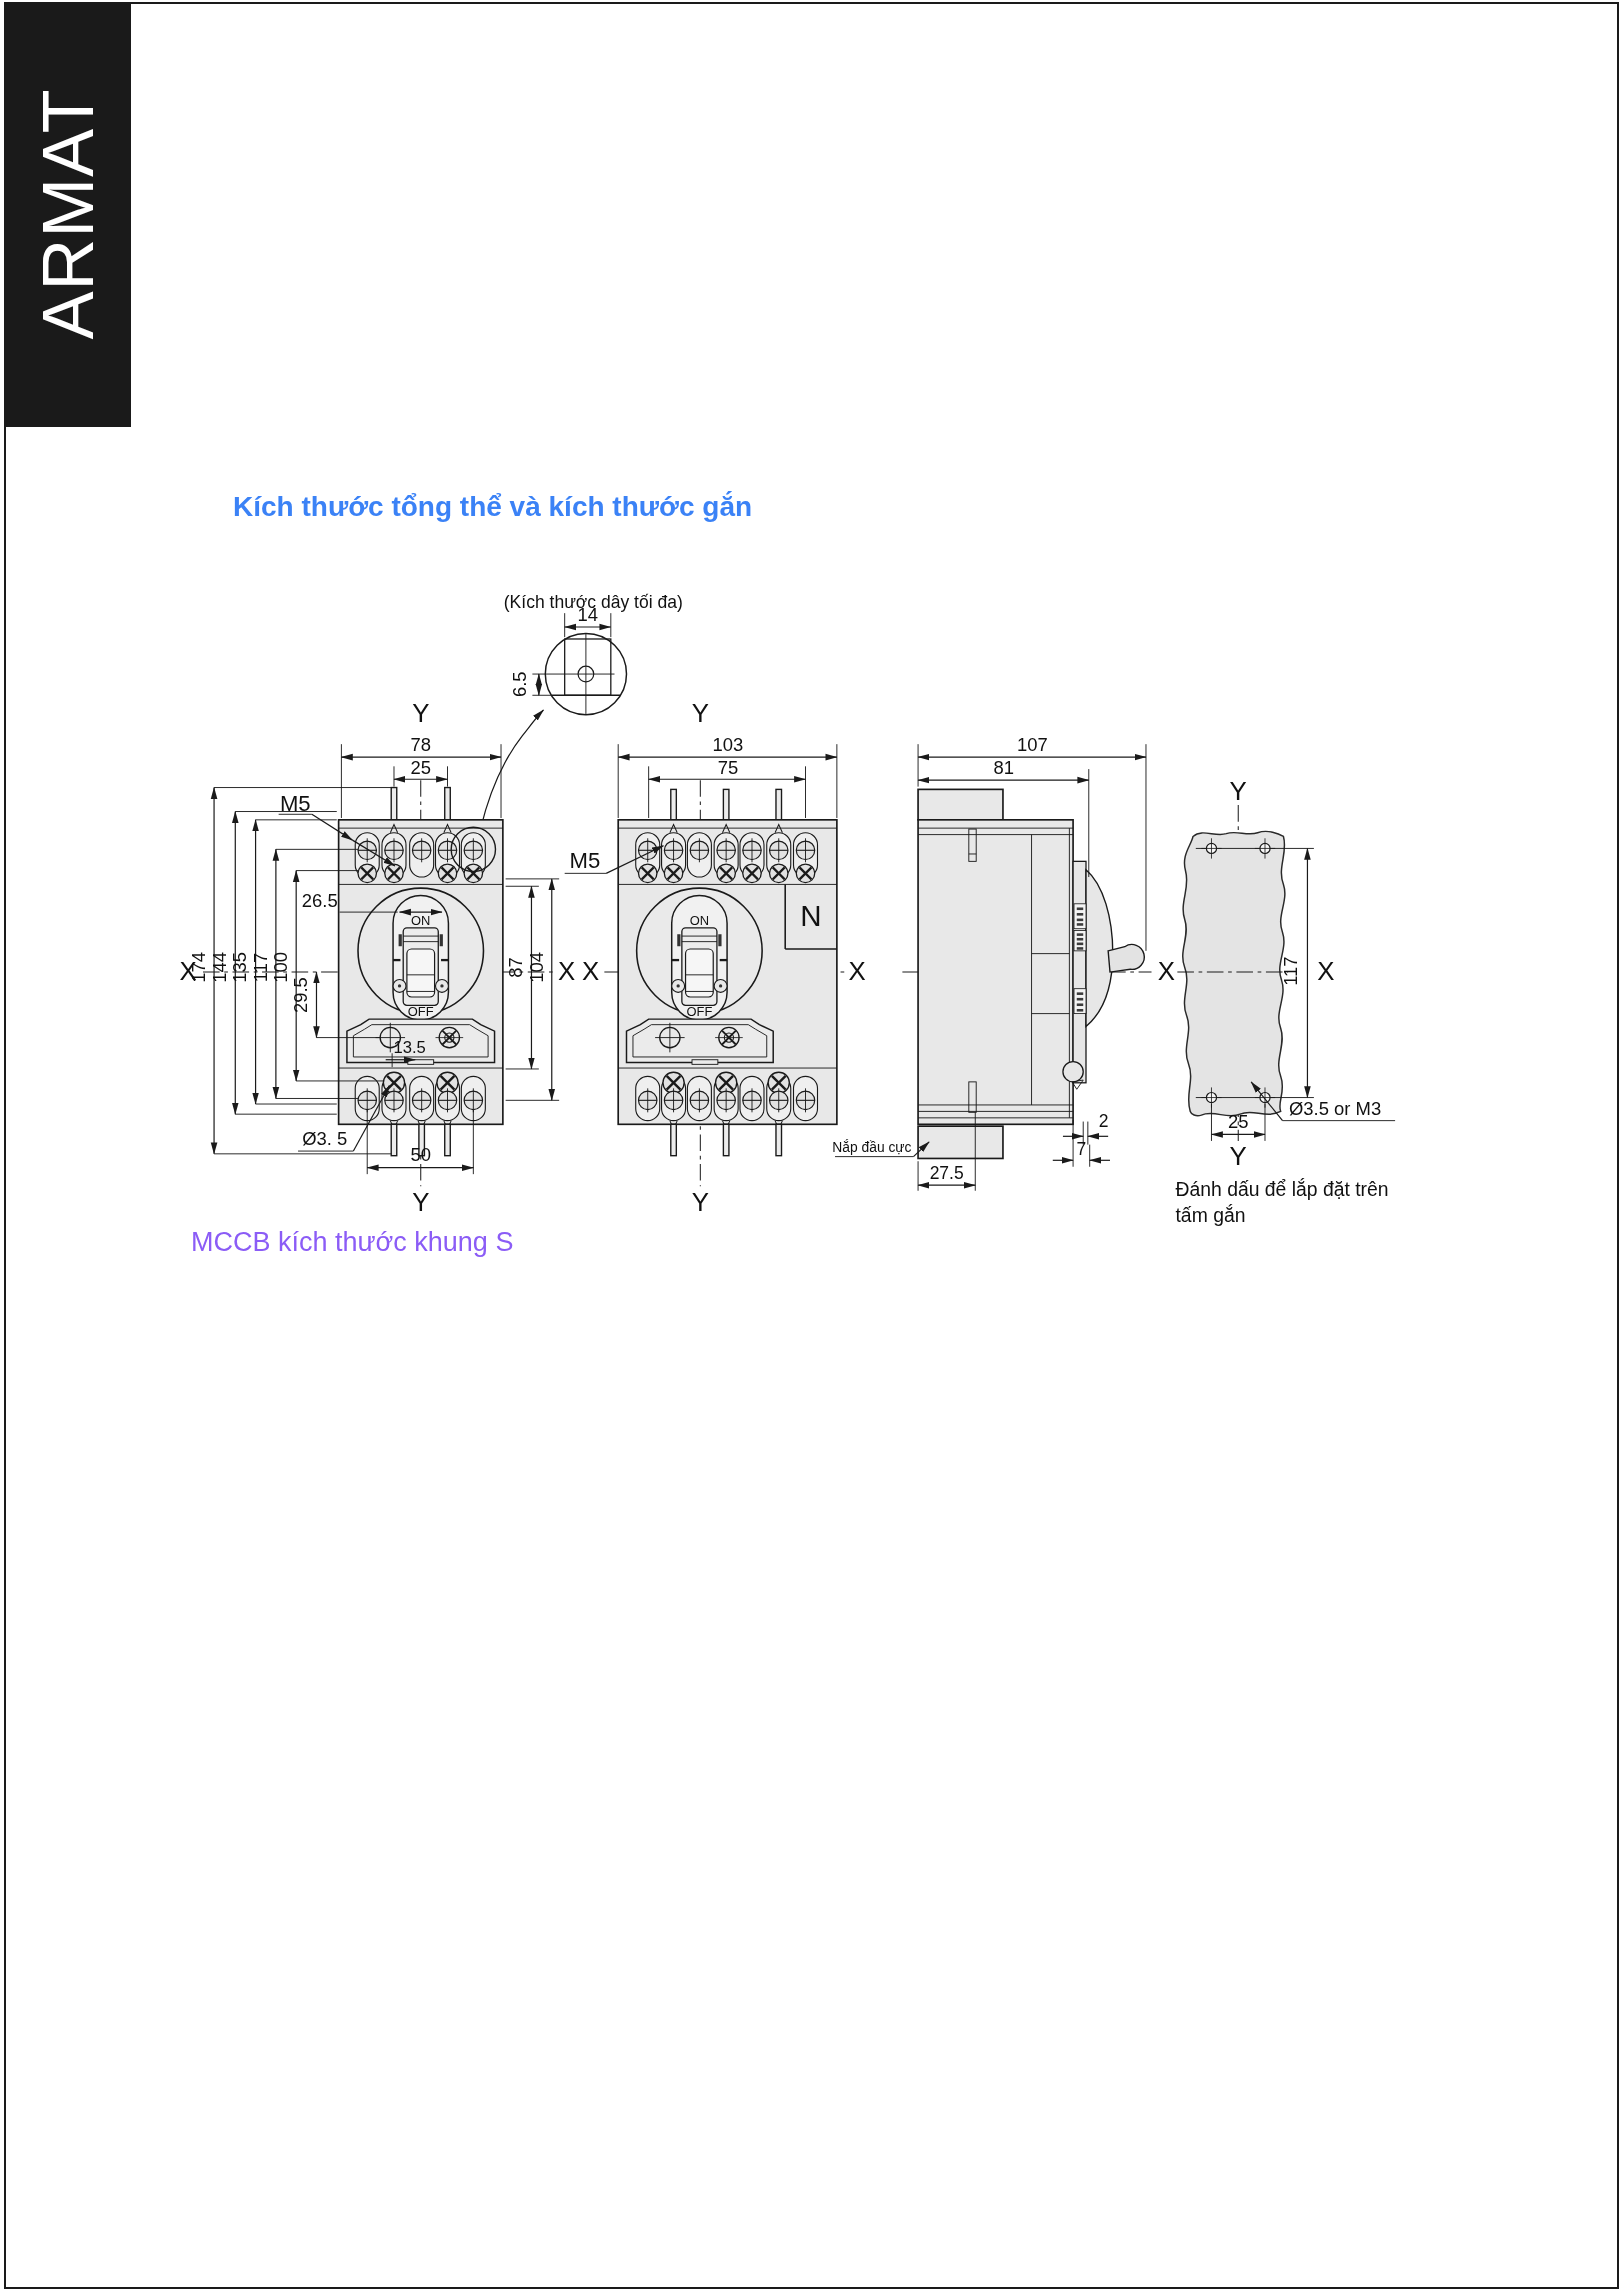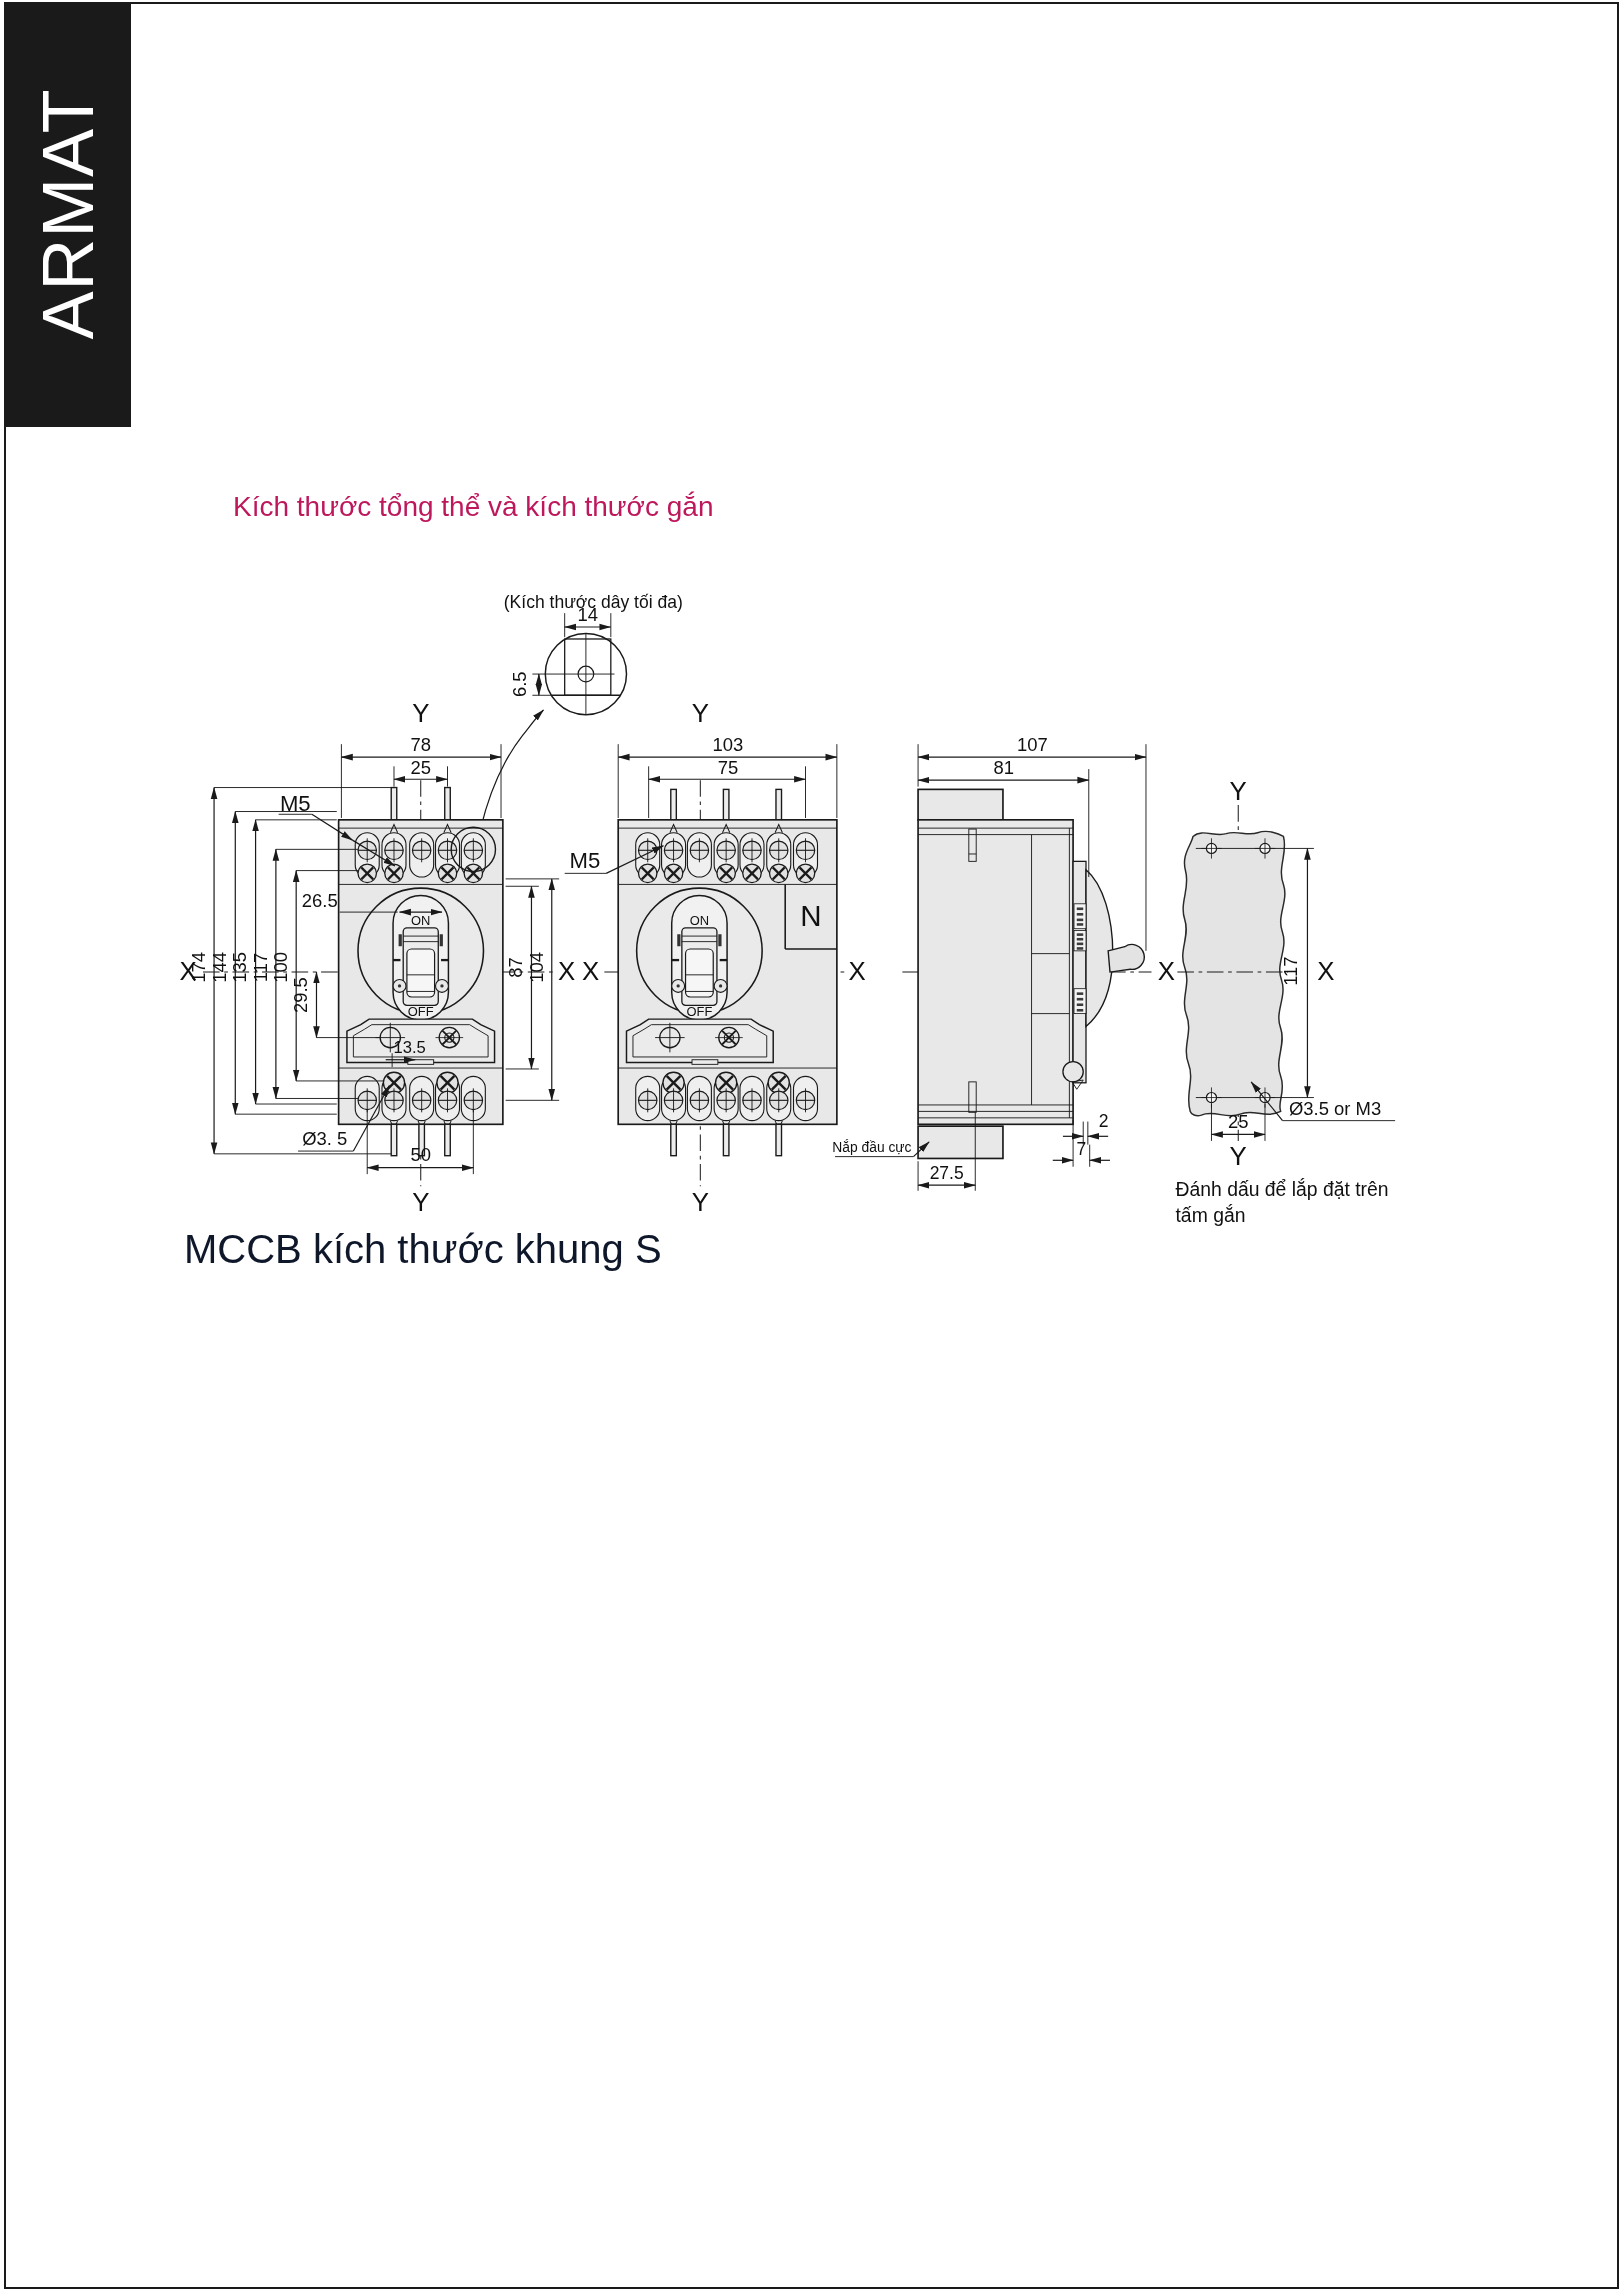--- a/index.html
+++ b/index.html
@@ -3,22 +3,22 @@
 <meta charset="utf-8">
 <style>
   html,body{margin:0;padding:0;background:#fff;}
   #page{position:relative;width:1623px;height:2292px;background:#fff;
         font-family:"Liberation Sans", sans-serif;overflow:hidden;}
   #frame{position:absolute;left:3.7px;top:1.8px;right:3.7px;bottom:2.8px;border:2.8px solid #1a1a1a;}
   #brand-box{position:absolute;left:4.6px;top:1.8px;width:126px;height:425px;background:#1a1a1a;
              display:flex;align-items:center;justify-content:center;}
   #brand-box span{transform:rotate(-90deg);color:#fff;font-size:72px;font-weight:500;
                   letter-spacing:0.9px;white-space:nowrap;}
-  #title{position:absolute;left:233px;top:491px;font-size:28px;font-weight:normal;color:#be185d;}
-  #frame-caption{position:absolute;left:184px;top:1227px;font-size:40px;color:#0f172a;}
+  #title{position:absolute;left:233px;top:491px;font-size:28px;font-weight:bold;color:#3b82f6;}
+  #frame-caption{position:absolute;left:191px;top:1227px;font-size:27px;color:#8b5cf6;}
   svg{position:absolute;left:0;top:0;}
   .ln{stroke:#1a1a1a;stroke-width:1.7;fill:none;}
   .thin{stroke:#1a1a1a;stroke-width:1;fill:none;}
   .dim{stroke:#1a1a1a;stroke-width:1.3;fill:none;}
   .cl{stroke:#1a1a1a;stroke-width:1.1;fill:none;stroke-dasharray:18 5 4 5;}
   .body{fill:#e8e8e8;stroke:#1a1a1a;stroke-width:1.8;}
   .part{fill:#ececec;stroke:#1a1a1a;stroke-width:1.5;}
   .t{font-family:"Liberation Sans",sans-serif;fill:#111;}
   .t20{font-size:20px;} .t19{font-size:19px;} .t18{font-size:18px;}
   .t24{font-size:24px;} .t28{font-size:28px;} .t32{font-size:32px;}

